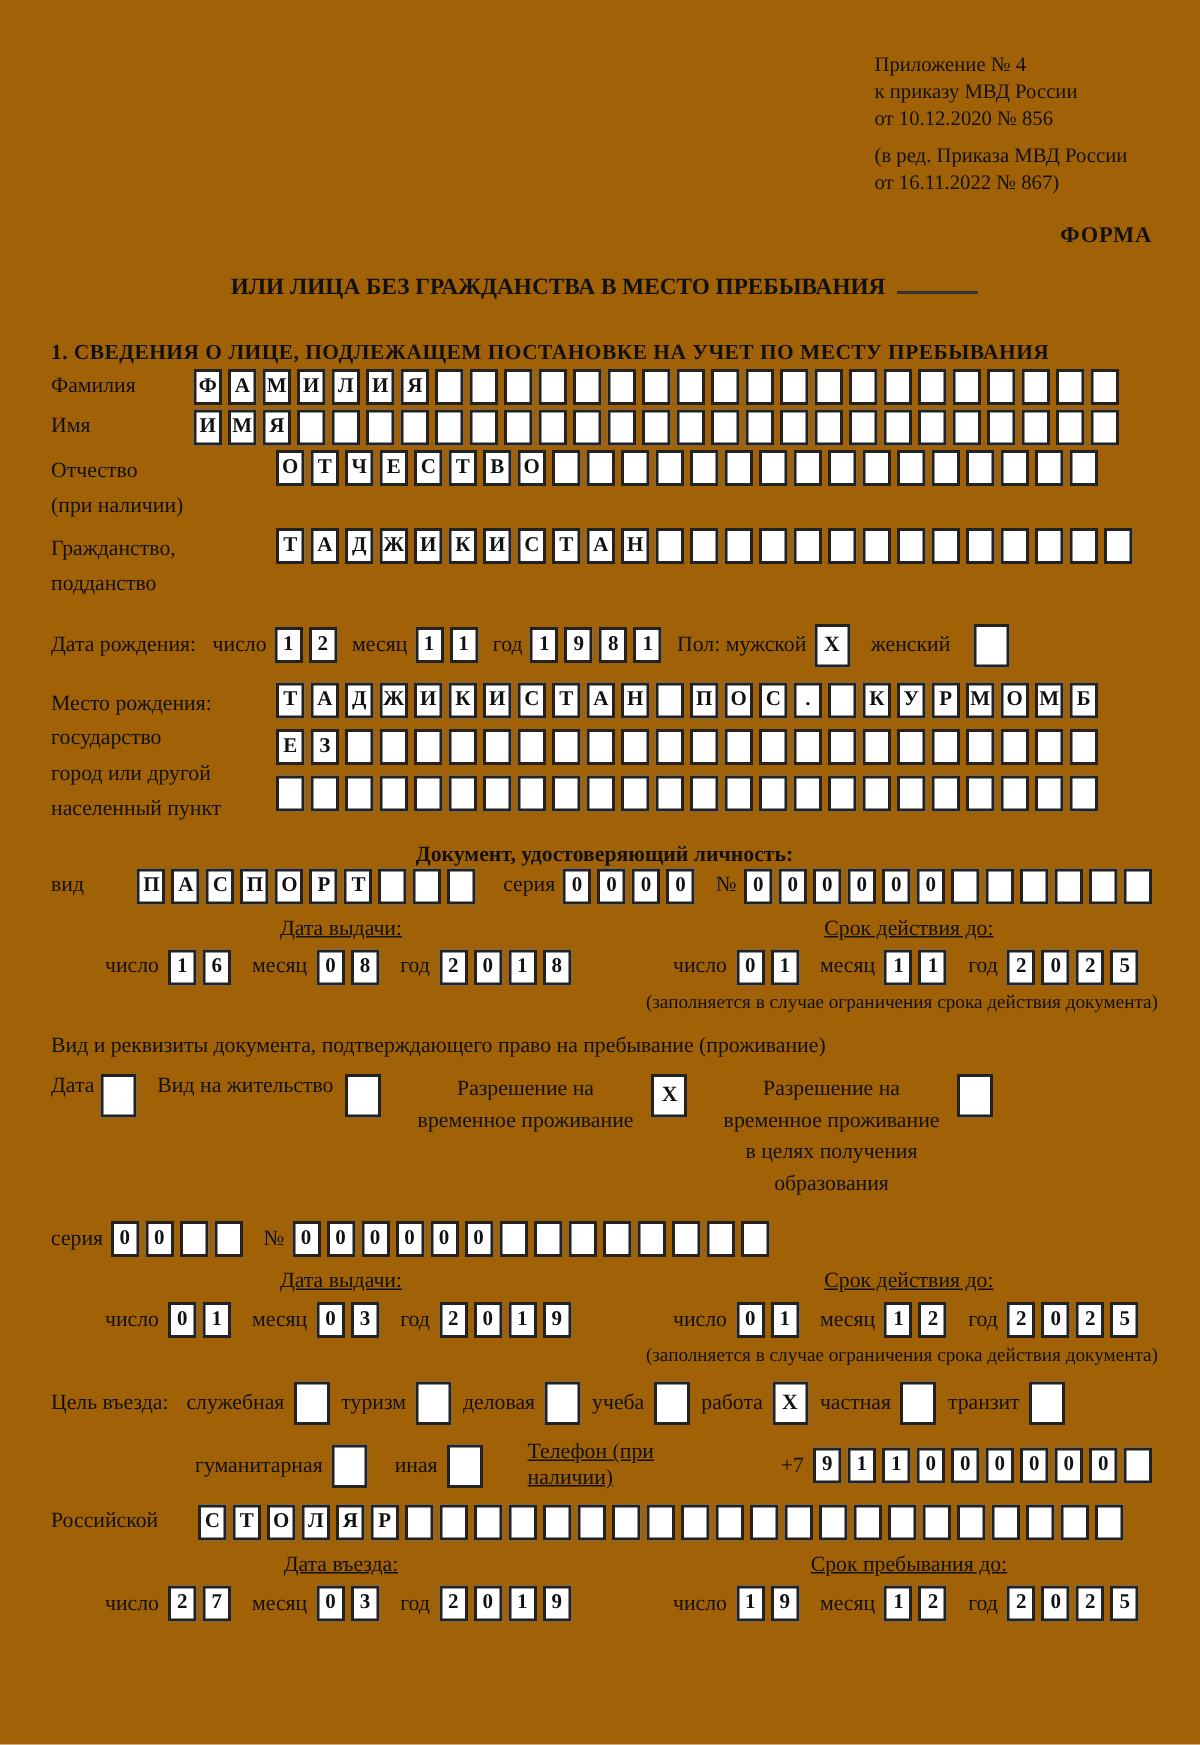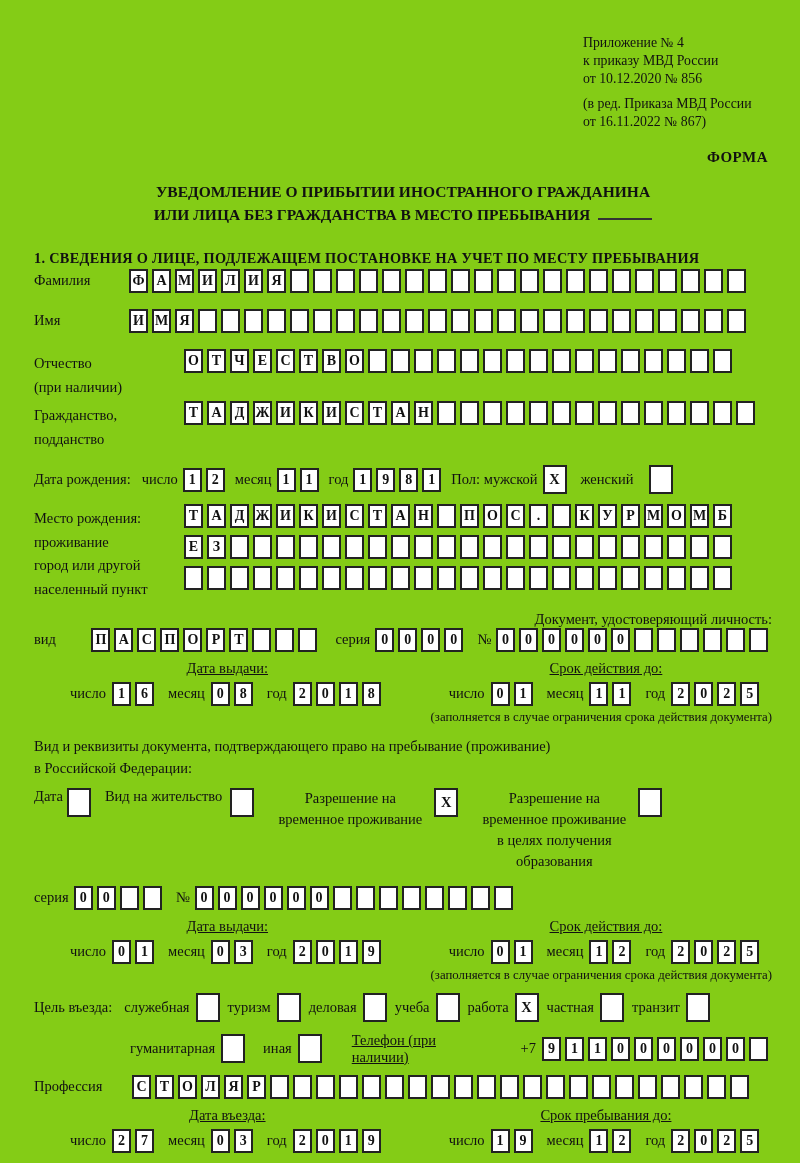--- a/index.html
+++ b/index.html
@@ -1,45 +1,45 @@
 <!DOCTYPE html>
 <html><head>
 <meta charset="utf-8">
 <style>
   html,body{margin:0;padding:0;background:#e8e8e8;}
   .page{
-    width:800px;height:1163px;margin:0 auto;background:#84cc16;color:#111;
+    width:800px;height:1163px;margin:0 auto;background:#a16207;color:#111;
     font-family:"Liberation Serif","DejaVu Serif",serif;font-size:14.5px;
     box-sizing:border-box;padding:34px 28px 8px 34px;overflow:hidden;position:relative;
   }
   .hdr{margin-left:549px;width:200px;line-height:1.3;font-size:13.8px;}
   .hdr .gap{height:7px;}
   .form-label{text-align:right;font-weight:bold;font-size:15px;margin:18px 4px 0 0;letter-spacing:.5px;}
   .title{text-align:center;font-weight:bold;font-size:15.5px;line-height:1.5;margin-top:14px;}
   .blank{display:inline-block;width:54px;border-bottom:2px solid #333;height:13px;margin-left:8px;vertical-align:baseline;}
   .sec{font-weight:bold;font-size:14.3px;margin-top:24px;letter-spacing:.3px;}
-  .row{display:flex;align-items:flex-start;margin-top:16px;}
+  .row{display:flex;align-items:flex-start;margin-top:3px;}
   .lbl{flex:none;padding-top:3px;}
   .w95{width:95px;} .w150{width:150px;} .w98{width:98px;}
   .cells{display:flex;flex:none;}
   .cell{
     flex:none;display:inline-flex;width:15px;height:20px;border:2px solid #222;
     margin-right:4px;align-items:center;justify-content:center;
     font-size:14px;font-weight:bold;background:#fff;
   }
   .cb{
     flex:none;display:inline-block;width:20px;height:25px;border:2px solid #222;
     text-align:center;line-height:25px;font-size:14.5px;font-weight:bold;background:#fff;
   }
   .inline{display:flex;align-items:center;}
   .inline .t{padding:0 5px 0 0;}
   .ml6{margin-left:6px;} .ml10{margin-left:10px;} .ml14{margin-left:14px;} .ml20{margin-left:20px;}
   .multiline{line-height:1.62;}
   .cellstack .cells{margin-bottom:7px;}
-  .center-bold{text-align:right;font-weight:normal;margin-top:10px;}
+  .center-bold{text-align:center;font-weight:bold;margin-top:10px;}
   .dates{display:flex;margin-top:8px;}
   .dcol{}
   .dhead{text-align:center;margin-bottom:5px;text-decoration:underline;}
   .dfields{display:flex;align-items:center;}
   .dfields .t{padding:0 6px 0 0;}
   .note{font-size:12.8px;text-align:right;margin-top:4px;}
   .opts{display:flex;align-items:flex-start;margin-top:8px;}
   .opt{display:flex;align-items:flex-start;}
   .opt .cb{margin-left:8px;}
   .opt-wrap{width:152px;text-align:center;line-height:1.45;}
@@ -56,21 +56,20 @@
     <div>Приложение № 4</div>
     <div>к приказу МВД России</div>
     <div>от 10.12.2020 № 856</div>
     <div class="gap"></div>
     <div>(в ред. Приказа МВД России</div>
     <div>от 16.11.2022 № 867)</div>
   </div>
   <div class="form-label">ФОРМА</div>
 
   <div class="title">
-    <div>УВЕДОМЛЕНИЕ О ПРИБЫТИИ ИНОСТРАННОГО ГРАЖДАНИНА</div>
     <div><span>ИЛИ ЛИЦА БЕЗ ГРАЖДАНСТВА В МЕСТО ПРЕБЫВАНИЯ</span><span class="blank"></span></div>
   </div>
 
   <div class="sec">1. СВЕДЕНИЯ О ЛИЦЕ, ПОДЛЕЖАЩЕМ ПОСТАНОВКЕ НА УЧЕТ ПО МЕСТУ ПРЕБЫВАНИЯ</div>
 
   <div class="row" style="margin-top:2px;">
     <div class="lbl w95">Фамилия</div>
     <div class="cells">
         <span class="cell">Ф</span>
         <span class="cell">А</span>
@@ -223,21 +222,21 @@
       </span>
     <span class="t ml6"><span>Пол:</span> <span>мужской</span></span>
     <span class="cb">X</span>
     <span class="t ml14">женский</span>
     <span class="cb ml10"></span>
   </div>
 
   <div class="row" style="margin-top:10px;">
     <div class="lbl w150 multiline">
       <div>Место рождения:</div>
-      <div>проживание</div>
+      <div>государство</div>
       <div>город или другой</div>
       <div>населенный пункт</div>
     </div>
     <div class="cellstack">
       <div class="cells">
           <span class="cell">Т</span>
           <span class="cell">А</span>
           <span class="cell">Д</span>
           <span class="cell">Ж</span>
           <span class="cell">И</span>
@@ -399,21 +398,20 @@
             <span class="cell">2</span>
             <span class="cell">5</span>
           </span>
       </div>
     </div>
   </div>
   <div class="note">(заполняется в случае ограничения срока действия документа)</div>
 
   <div style="margin-top:10px;line-height:1.55;">
     <div>Вид и реквизиты документа, подтверждающего право на пребывание (проживание)</div>
-    <div>в Российской Федерации:</div>
   </div>
 
   <div class="opts">
     <div class="opt">
       <span>Дата</span>
       <span class="cb" style="margin-left:4px;"></span>
     </div>
     <div class="opt ml14">
       <span>Вид на жительство</span>
       <span class="cb"></span>
@@ -536,21 +534,21 @@
         <span class="cell">0</span>
         <span class="cell">0</span>
         <span class="cell">0</span>
         <span class="cell">0</span>
         <span class="cell">0</span>
         <span class="cell"></span>
       </span>
   </div>
 
   <div class="row" style="margin-top:9px;">
-    <div class="lbl w98">Профессия</div>
+    <div class="lbl w98">Российской</div>
     <div class="cells">
         <span class="cell">С</span>
         <span class="cell">Т</span>
         <span class="cell">О</span>
         <span class="cell">Л</span>
         <span class="cell">Я</span>
         <span class="cell">Р</span>
         <span class="cell"></span>
         <span class="cell"></span>
         <span class="cell"></span>

